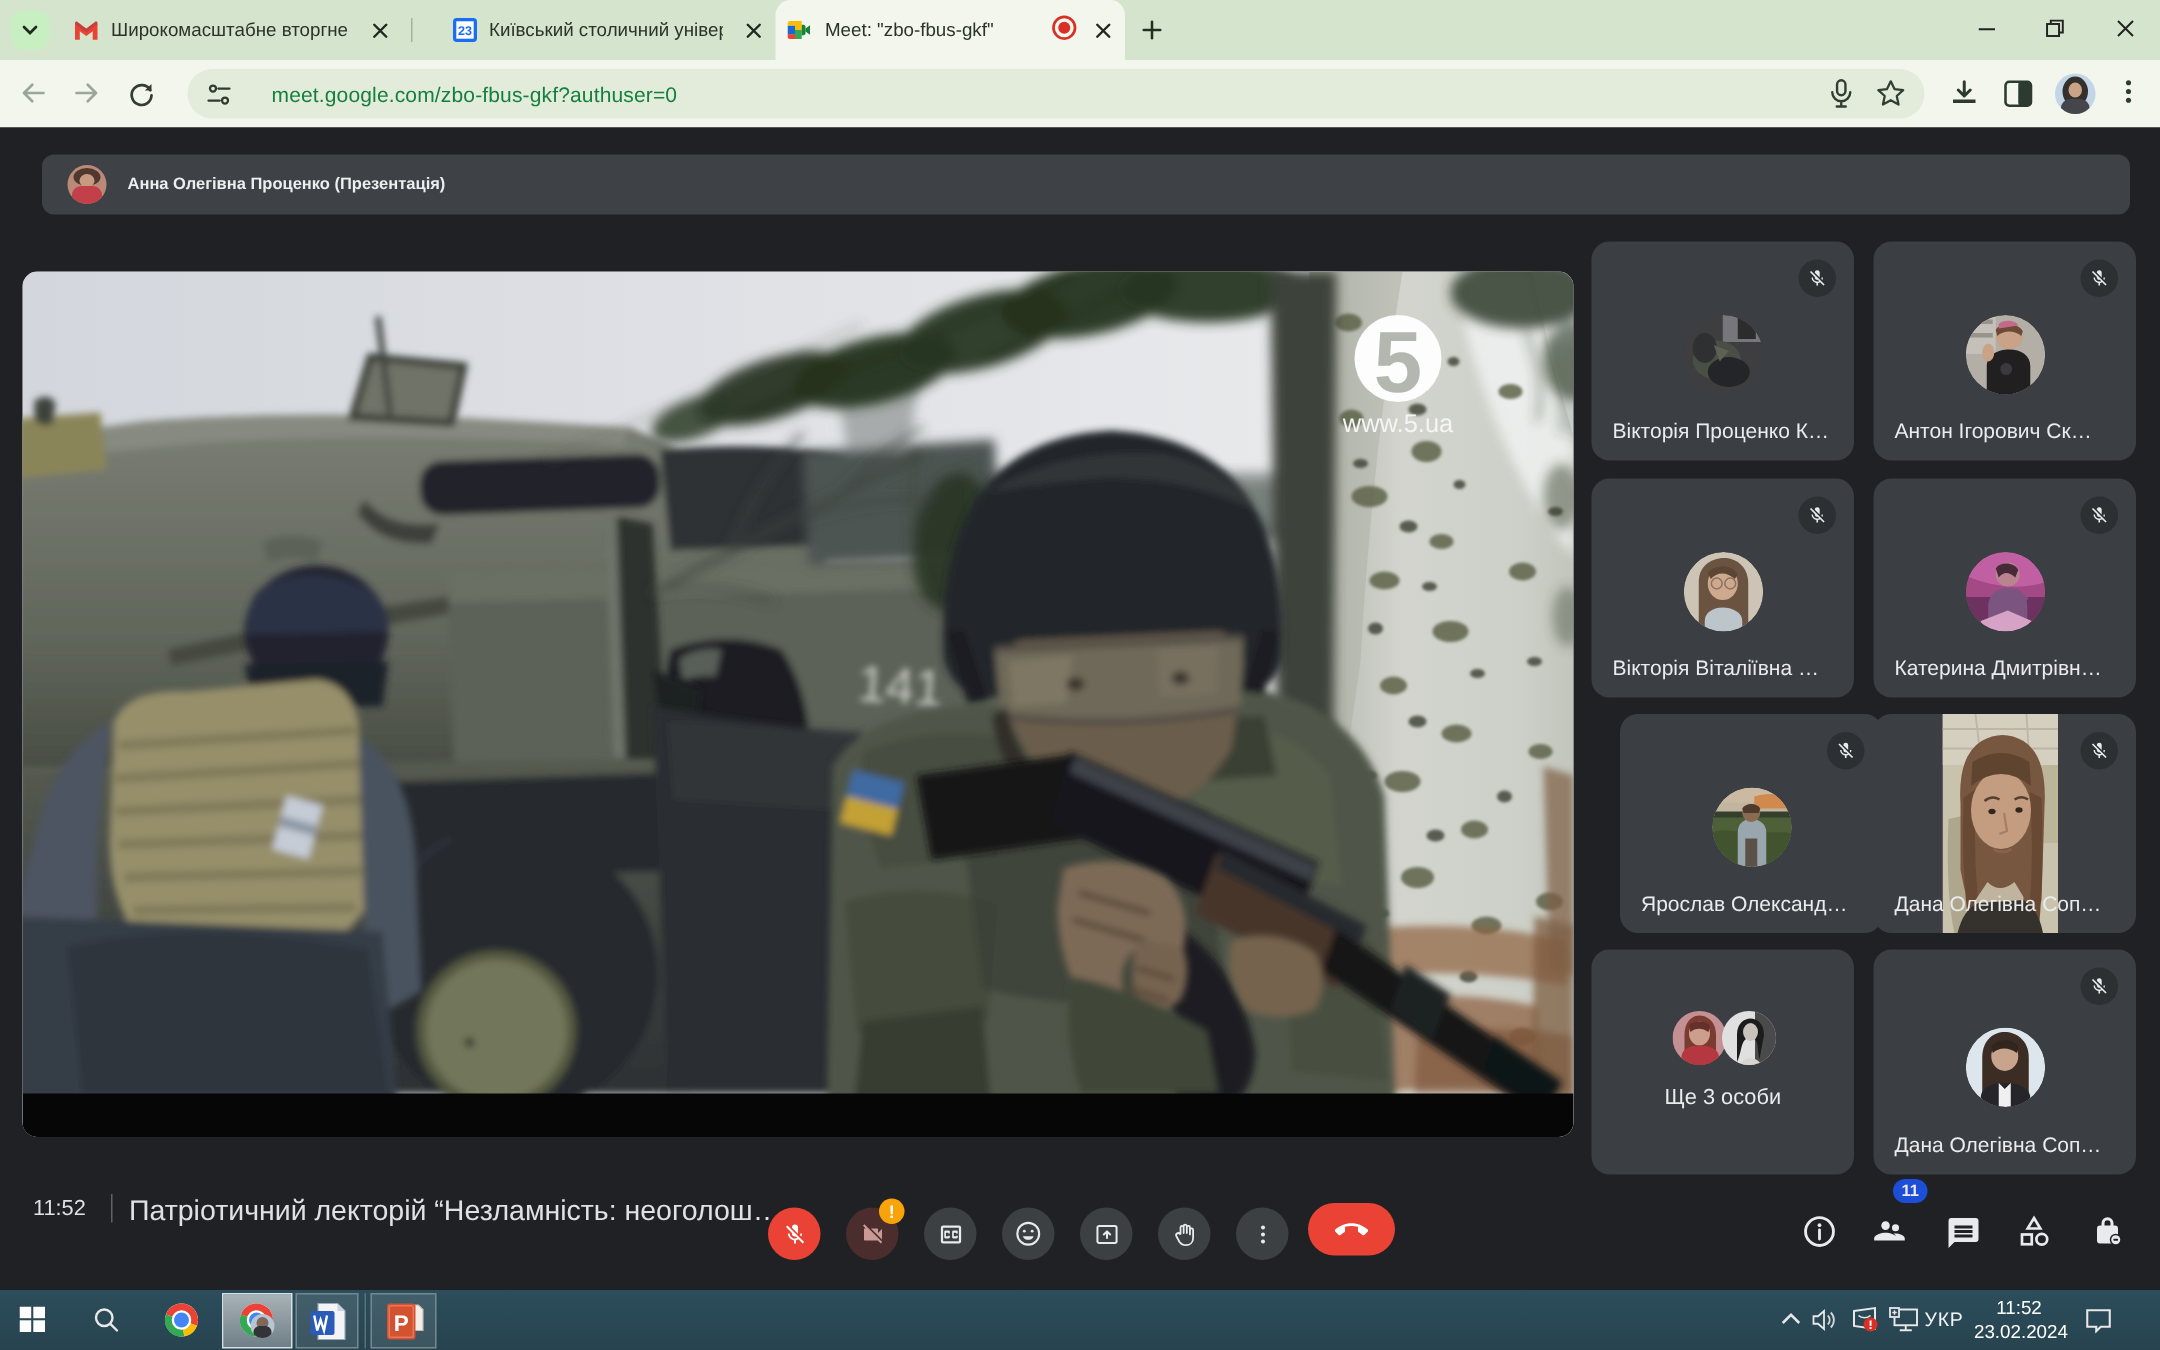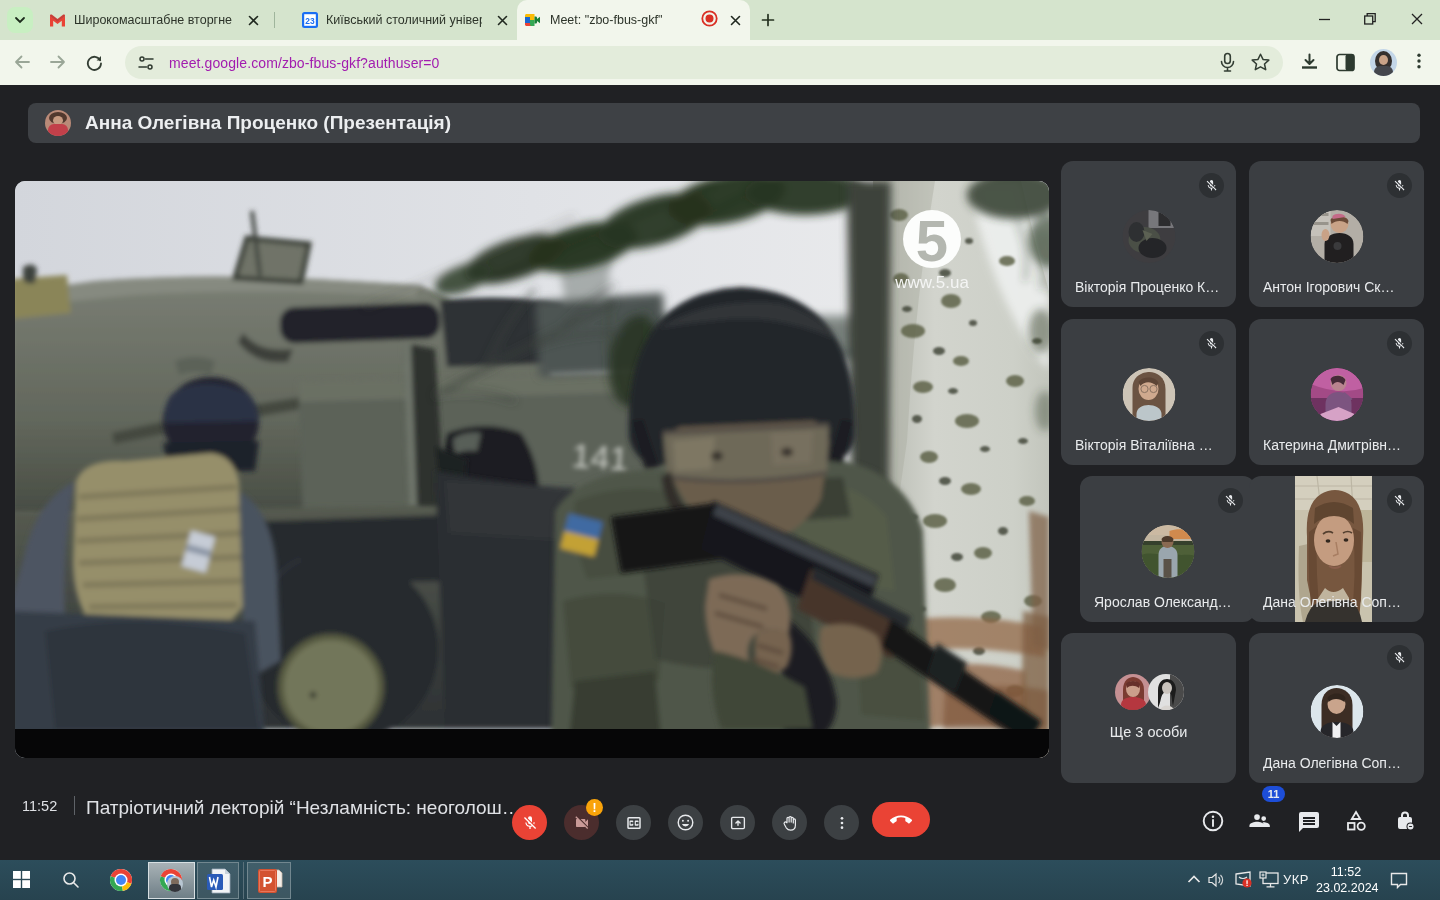--- a/index.html
+++ b/index.html
@@ -11,25 +11,25 @@
 #tabstrip{position:absolute;top:0;left:0;width:1440px;height:40px;background:#d5e4cd}
 #toolbar{position:absolute;top:40px;left:0;width:1440px;height:45px;background:#f2f6ec}
 .tab{position:absolute;top:0;height:40px;display:flex;align-items:center;color:#2c3329;font-size:12.5px;white-space:nowrap;overflow:hidden}
 .tab .ttl{overflow:hidden;text-overflow:clip}
 #tabactive{background:#f2f6ec;border-radius:10px 10px 0 0}
 .tclose{width:16px;height:16px;display:flex;align-items:center;justify-content:center;flex:none}
 .chevbtn{position:absolute;left:7px;top:7px;width:26px;height:26px;border-radius:8px;background:#c8efc2;display:flex;align-items:center;justify-content:center}
 .tsep{position:absolute;left:274px;top:12px;width:1px;height:16px;background:#9fb59c}
 .wbtn{position:absolute;top:0;width:46px;height:38px;display:flex;align-items:center;justify-content:center}
 #urlpill{position:absolute;left:125px;top:6px;width:1158px;height:33px;border-radius:17px;background:#e3ecdb;display:flex;align-items:center}
-#urltext{font-size:14px;color:#a21caf;margin-left:44px;letter-spacing:.1px}
+#urltext{font-size:14px;color:#15803d;margin-left:56px;letter-spacing:.1px}
 
 #meet{position:absolute;top:85px;left:0;width:1440px;height:775px;background:#202124}
 #banner{position:absolute;left:28px;top:18px;width:1392px;height:40px;background:#3e4145;border-radius:8px;display:flex;align-items:center}
-#banner .bt{color:#eceef0;font-size:19px;font-weight:bold;margin-left:14px}
+#banner .bt{color:#eceef0;font-size:11px;font-weight:bold;margin-left:14px}
 #video{position:absolute;left:15px;top:96px;width:1034px;height:577px;border-radius:10px;overflow:hidden;background:#c9cdd0}
 
 .tile{position:absolute;width:175px;height:146px;background:#3b3e42;border-radius:12px;overflow:hidden}
 .tname{position:absolute;left:14px;bottom:12px;color:#e9ebed;font-size:14px;font-weight:500;white-space:nowrap}
 .micoff{position:absolute;top:12px;right:12px;width:25px;height:25px;border-radius:50%;background:#2d3033;display:flex;align-items:center;justify-content:center}
 .av{position:absolute;left:50%;transform:translateX(-50%);border-radius:50%;overflow:hidden}
 
 #bbar{position:absolute;left:0;top:703px;width:1440px;height:72px;color:#e8eaed}
 .cbtn{position:absolute;top:17px;width:35px;height:35px;border-radius:50%;background:#3c4043;display:flex;align-items:center;justify-content:center}
 

